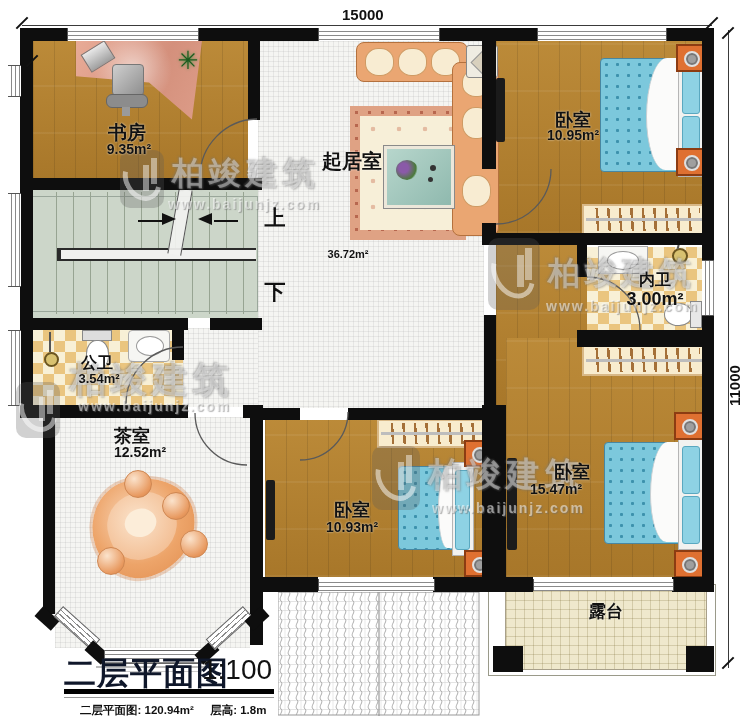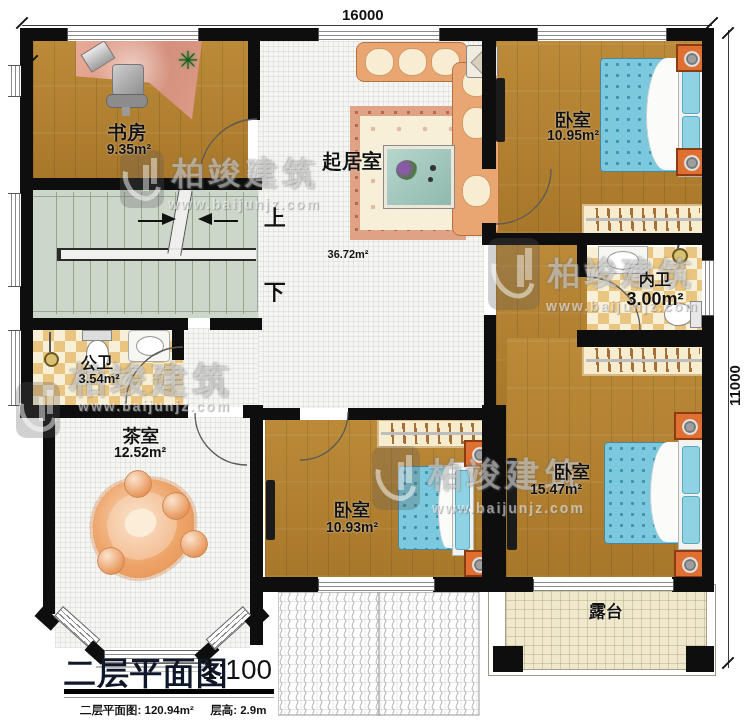--- a/index.html
+++ b/index.html
@@ -329,44 +329,44 @@
 
   <div class="rname" style="left:573px;top:108px;">卧室</div>
   <div class="rarea" style="left:573px;top:127px;">10.95m²</div>
 
   <div class="rname" style="left:655px;top:270px;font-size:16px;">内卫</div>
   <div class="rarea" style="left:655px;top:289px;font-size:18px;">3.00m²</div>
 
   <div class="rname" style="left:97px;top:353px;font-size:16px;">公卫</div>
   <div class="rarea" style="left:99px;top:371px;font-size:13px;">3.54m²</div>
 
-  <div class="rname" style="left:141px;top:424px;font-family:Liberation Serif, serif;">茶室</div>
+  <div class="rname" style="left:132px;top:424px;font-family:Liberation Serif, serif;">茶室</div>
   <div class="rarea" style="left:140px;top:444px;">12.52m²</div>
 
   <div class="rname" style="left:352px;top:498px;">卧室</div>
   <div class="rarea" style="left:352px;top:519px;">10.93m²</div>
 
   <div class="rname" style="left:572px;top:460px;">卧室</div>
   <div class="rarea" style="left:556px;top:481px;">15.47m²</div>
 
   <div class="rname" style="left:606px;top:600px;font-size:17px;">露台</div>
 
-  <div class="dimtext" style="left:342px;top:6px;">16000</div>
+  <div class="dimtext" style="left:342px;top:6px;">15000</div>
   <div class="dimline" style="left:22px;top:25px;width:690px;height:1px;"></div>
   <div class="tick" style="left:14px;top:22px;"></div>
   <div class="tick" style="left:704px;top:22px;"></div>
   <div class="tick" style="left:24px;top:60px;"></div>
   <div class="dimline" style="left:728px;top:30px;width:1px;height:638px;"></div>
   <div class="tick" style="left:720px;top:32px;"></div>
   <div class="tick" style="left:720px;top:662px;"></div>
   <div class="dimtext" style="left:726px;top:406px;transform:rotate(-90deg);transform-origin:0 0;">11000</div>
 
   <div class="abs" style="left:64px;top:652px;font-size:32px;font-weight:bold;color:#0f172a;letter-spacing:1px;">二层平面图</div>
   <div class="abs" style="left:202px;top:654px;font-size:28px;font-weight:500;color:#111;">1:100</div>
   <div class="abs" style="left:64px;top:689px;width:210px;height:5px;background:#000;"></div>
   <div class="abs" style="left:64px;top:697px;width:210px;height:1px;background:#999;"></div>
   <div class="abs" style="left:80px;top:703px;font-size:11.5px;font-weight:bold;color:#111;">
     <span>二层平面图: </span><span>120.94m²</span>
     <span style="display:inline-block;width:10px;"></span>
-    <span>层高: </span><span>2.9m</span>
+    <span>层高: </span><span>1.8m</span>
   </div>
 
 </div>
 
 </body></html>

